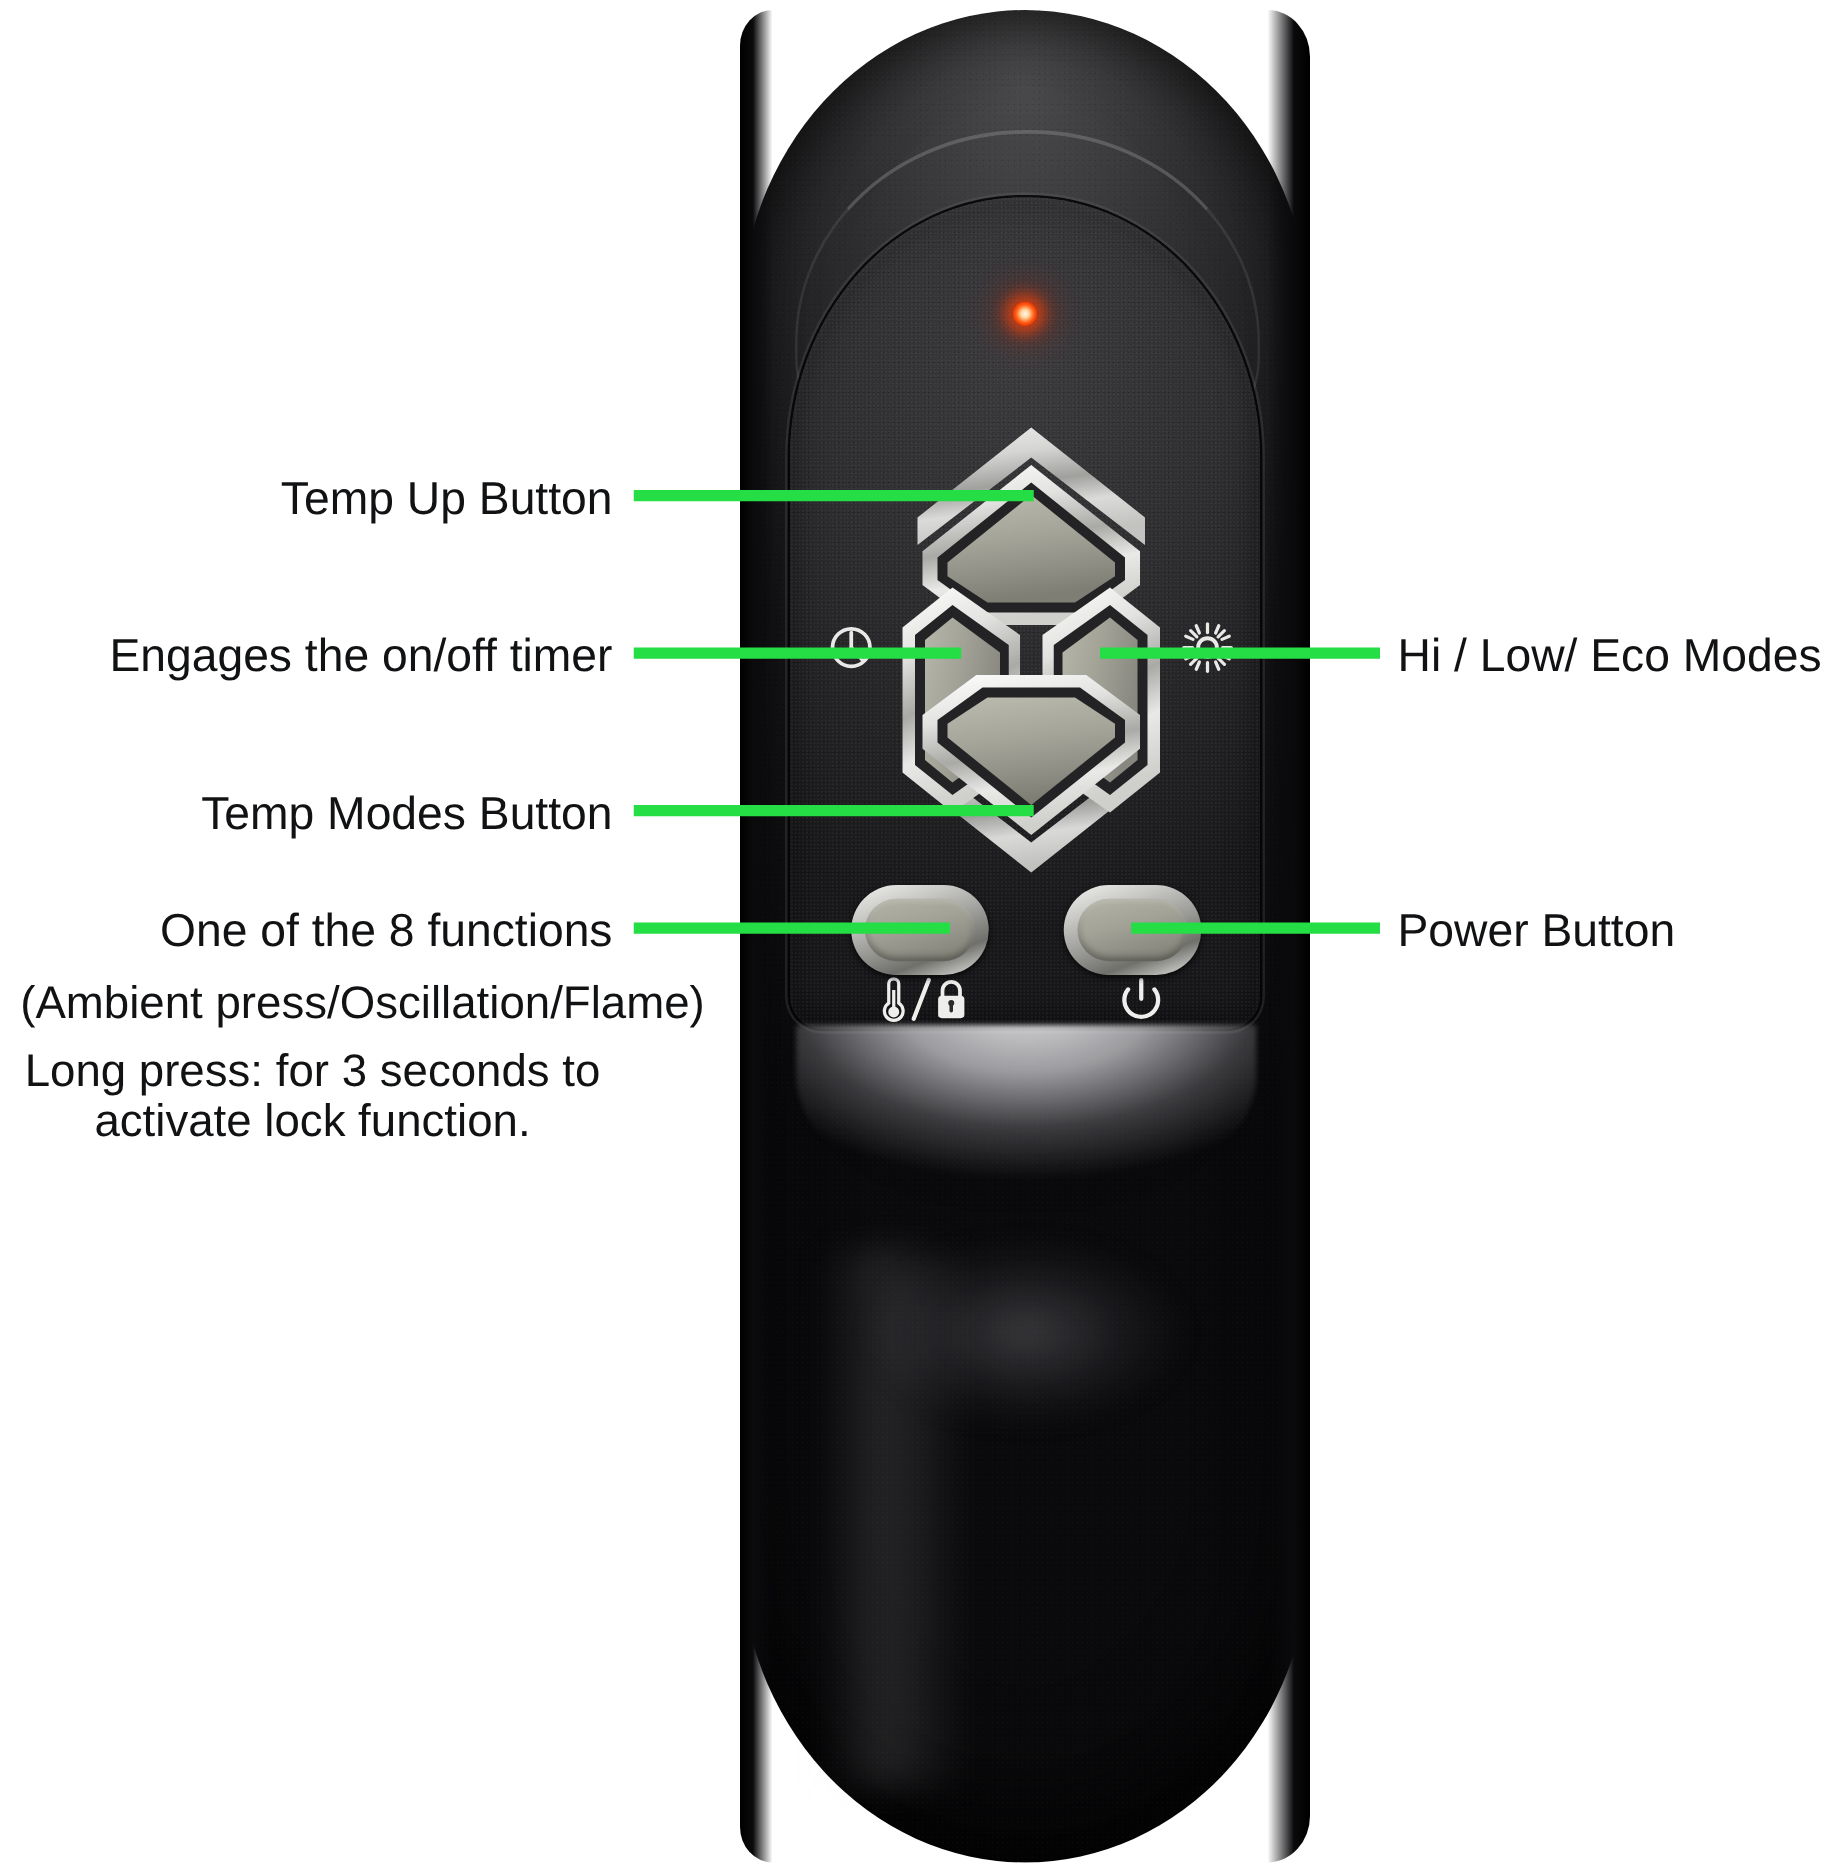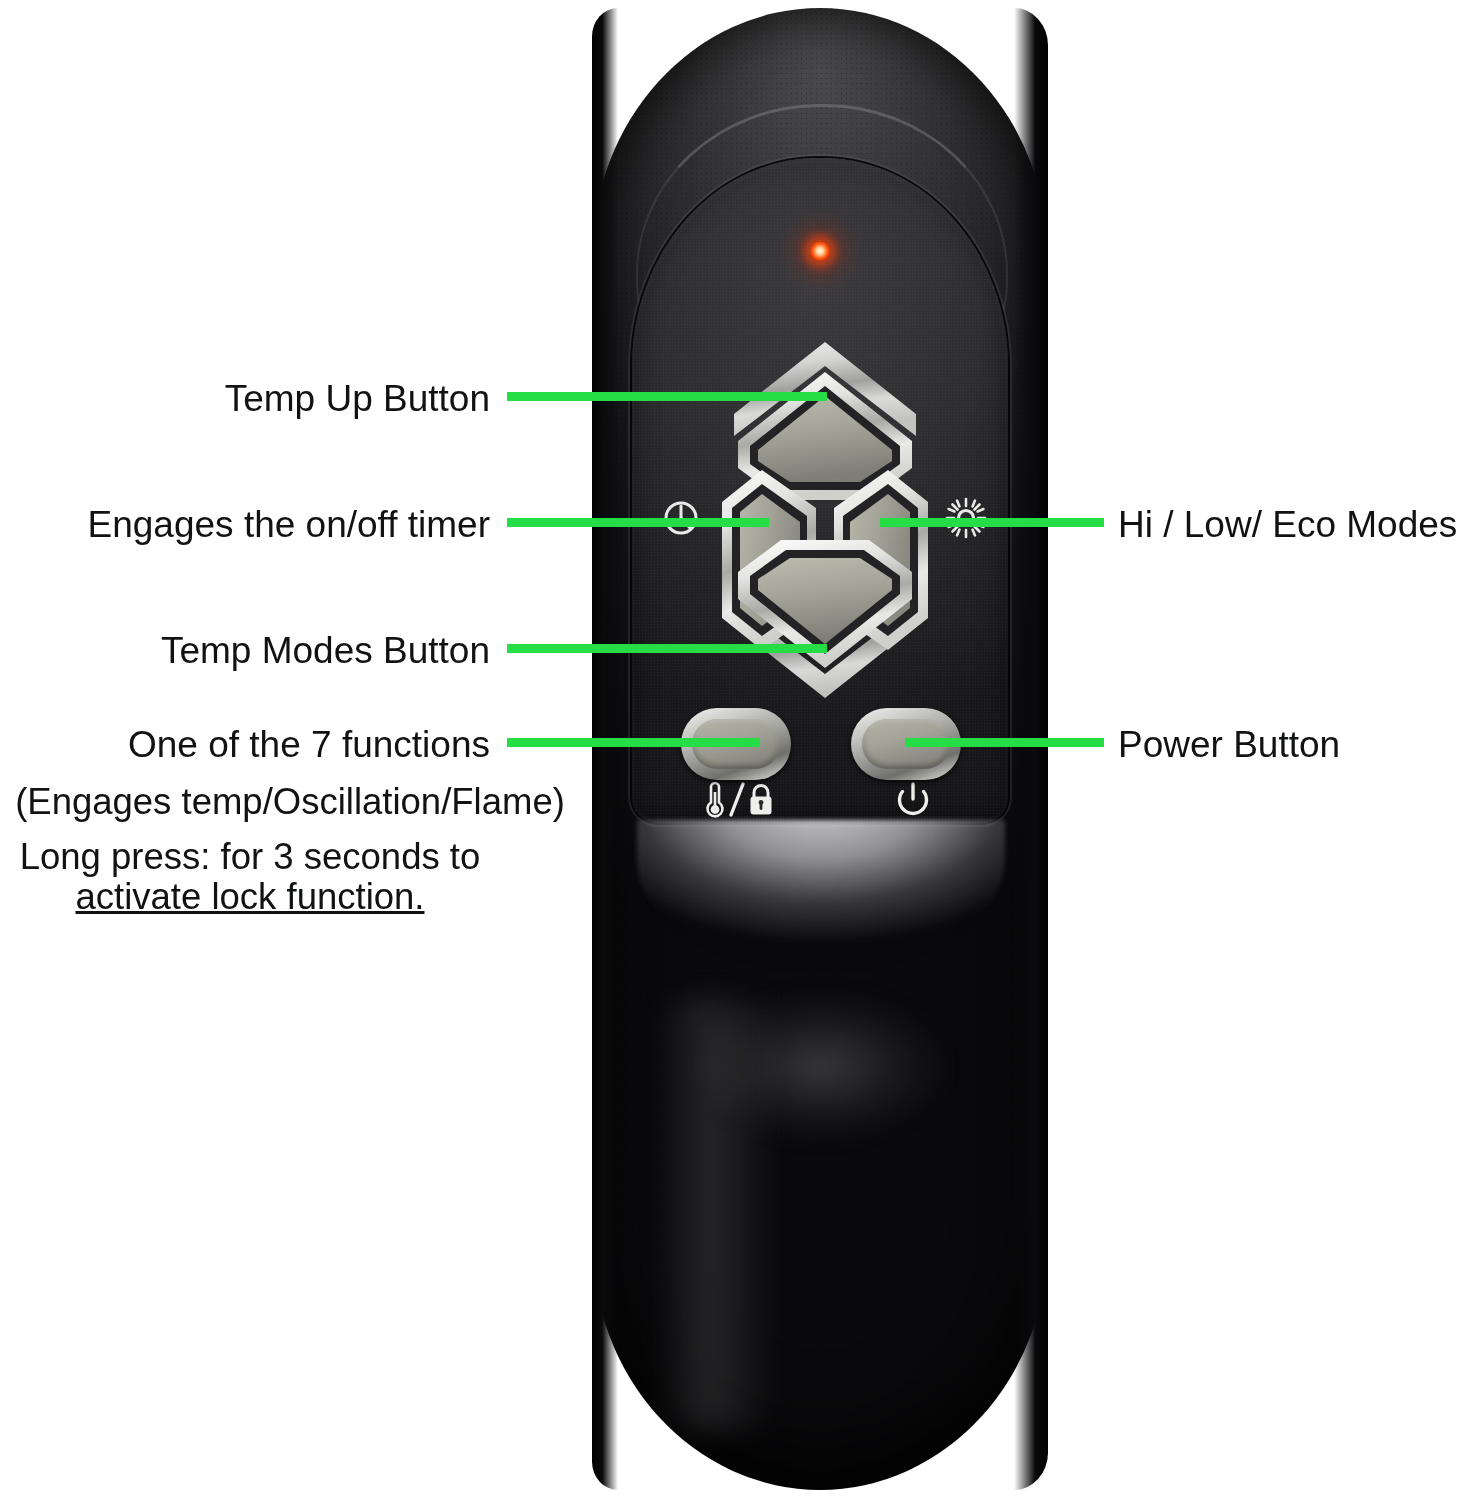--- a/index.html
+++ b/index.html
@@ -324,25 +324,25 @@
 
   <div class="lead" style="left:880px;  top:518px; width:224px;"></div>
   <div class="lead" style="left:905px;  top:738px; width:199px;"></div>
 
   <div class="label right-al" style="left:60px; top:375px; width:430px;">Temp Up Button</div>
 
   <div class="label right-al" style="left:20px; top:501px; width:470px;">Engages the on/off timer</div>
 
   <div class="label right-al" style="left:60px; top:627px; width:430px;">Temp Modes Button</div>
 
-  <div class="label right-al" style="left:60px; top:721px; width:430px;">One of the 7 functions</div>
-
-  <div class="block" style="left:0px; top:778px; width:580px;">(Engages temp/Oscillation/Flame)</div>
+  <div class="label right-al" style="left:60px; top:721px; width:430px;">One of the 8 functions</div>
+
+  <div class="block" style="left:0px; top:778px; width:580px;">(Ambient press/Oscillation/Flame)</div>
 
   <div class="block" style="left:0px; top:833px; width:500px;">Long press: for 3 seconds to</div>
 
-  <div class="block" style="left:0px; top:873px; width:500px;text-decoration:underline;">activate lock function.</div>
+  <div class="block" style="left:0px; top:873px; width:500px;">activate lock function.</div>
 
   <div class="label left-al" style="left:1118px; top:501px; width:350px;">Hi / Low/ Eco Modes</div>
 
   <div class="label left-al" style="left:1118px; top:721px; width:350px;">Power Button</div>
 
 </div>
 
 </body></html>

